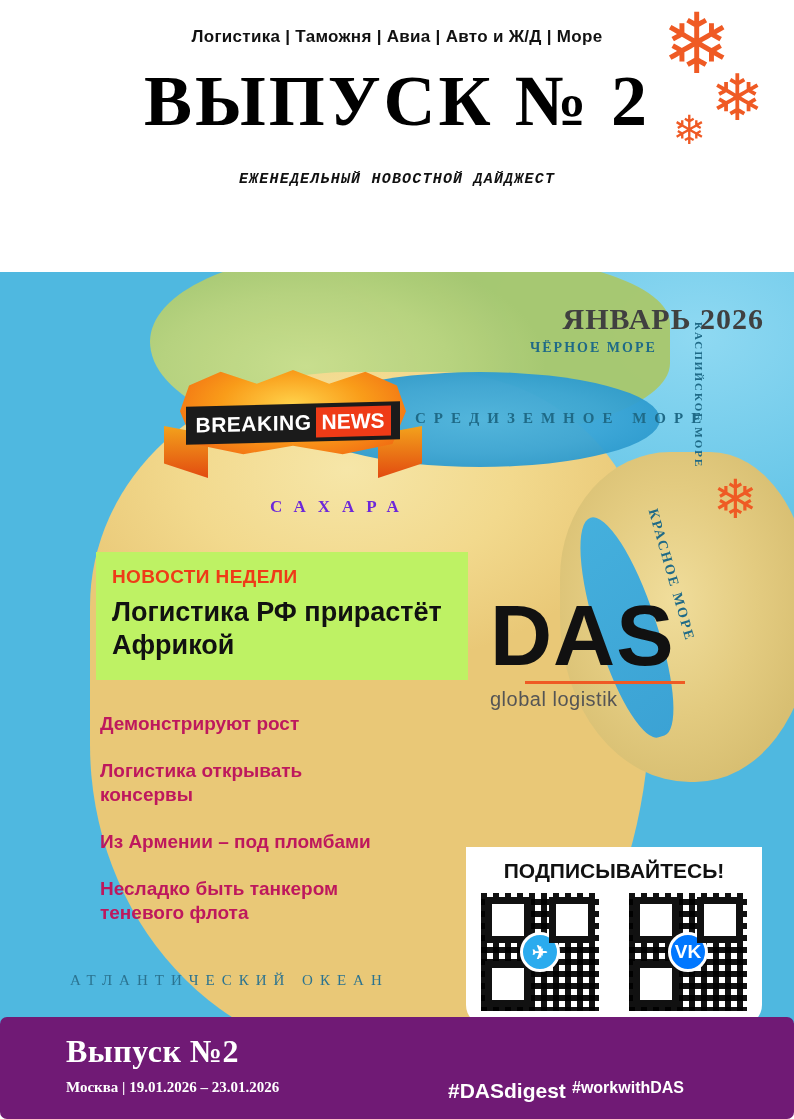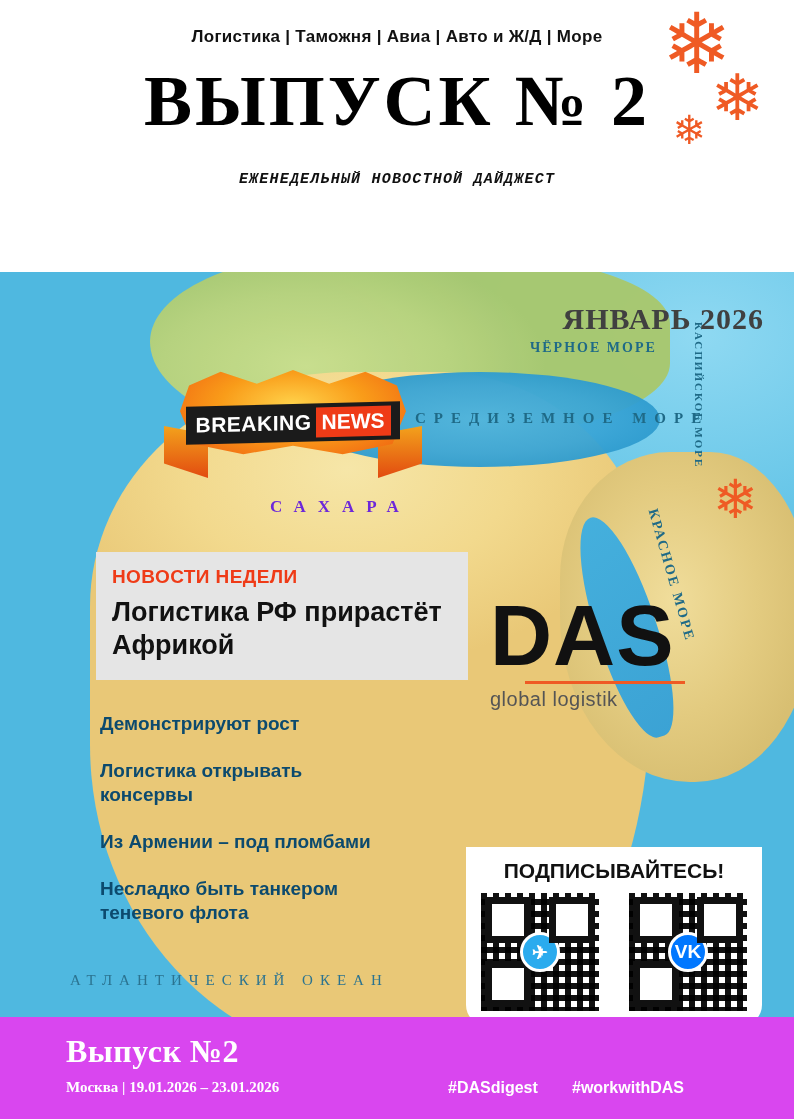--- a/index.html
+++ b/index.html
@@ -186,21 +186,21 @@
   .breaking .bar .b2 {
     color: #ffffff; font-weight: bold; font-size: 21px;
     background: #ef3b17; padding: 3px 6px; margin-left: 4px;
   }
 
   
   .headline-box {
     position: absolute;
     left: 96px; top: 280px;
     width: 372px;
-    background: #e5e5e5;
+    background: #bef264;
     padding: 14px 16px 18px 16px;
     box-sizing: border-box;
   }
   .headline-kicker {
     color: #ef3b17;
     font-weight: bold;
     font-size: 19px;
     letter-spacing: 0.4px;
     margin-bottom: 8px;
   }
@@ -211,21 +211,21 @@
     line-height: 1.22;
   }
 
   
   .stories {
     position: absolute;
     left: 100px; top: 440px;
     width: 300px;
   }
   .story {
-    color: #0c4a6e;
+    color: #be185d;
     font-weight: bold;
     font-size: 19px;
     line-height: 1.3;
     margin-bottom: 22px;
   }
 
   
   .das {
     position: absolute;
     left: 490px; top: 324px;
@@ -308,44 +308,45 @@
   }
   .badge-tg { background: #2aabee; }
   .badge-vk { background: #0077ff; }
 
   
   .footer {
     position: absolute;
     left: 0; bottom: 0;
     width: 794px;
     height: 102px;
-    background: #d946ef;
+    background: #701a75;
     color: #ffffff;
     box-sizing: border-box;
+    border-radius: 7px;
   }
   .footer .f-issue {
     position: absolute;
     left: 66px; top: 16px;
     font-family: "Liberation Serif", serif;
     font-weight: bold;
     font-size: 32px;
     letter-spacing: 0.5px;
   }
   .footer .f-place {
     position: absolute;
     left: 66px; top: 62px;
     font-family: "Liberation Serif", serif;
     font-weight: bold;
     font-size: 15px;
   }
   .footer .f-tag1 {
     position: absolute;
     left: 448px; top: 62px;
     font-weight: bold;
-    font-size: 16px;
+    font-size: 21px;
   }
   .footer .f-tag2 {
     position: absolute;
     left: 572px; top: 62px;
     font-weight: bold;
     font-size: 16px;
   }
 </style>
 </head>
 <body>

